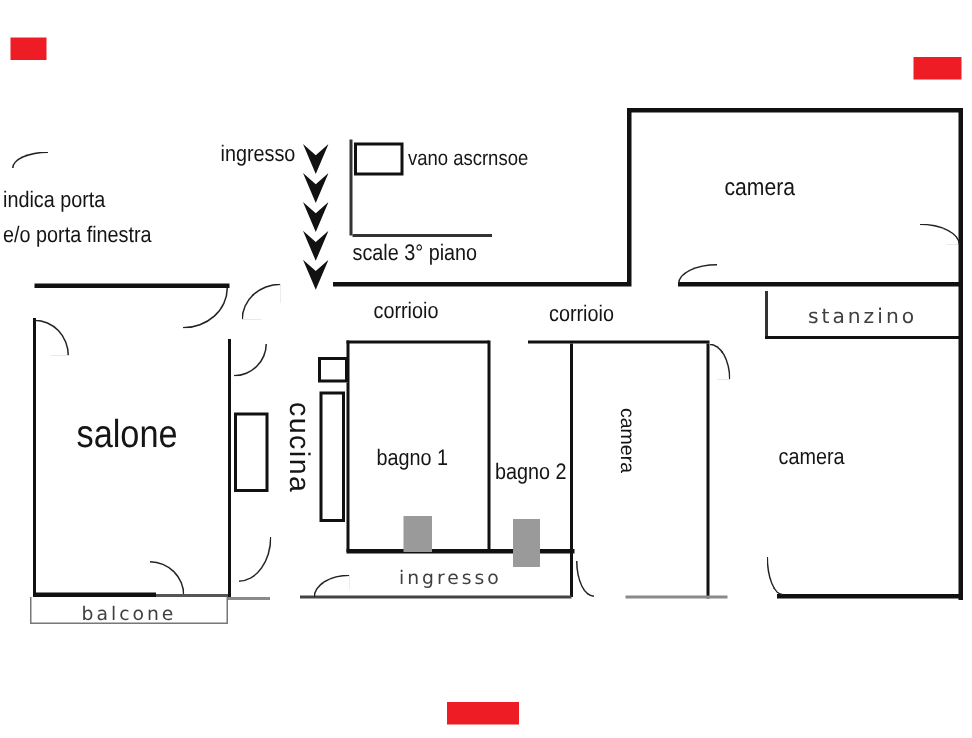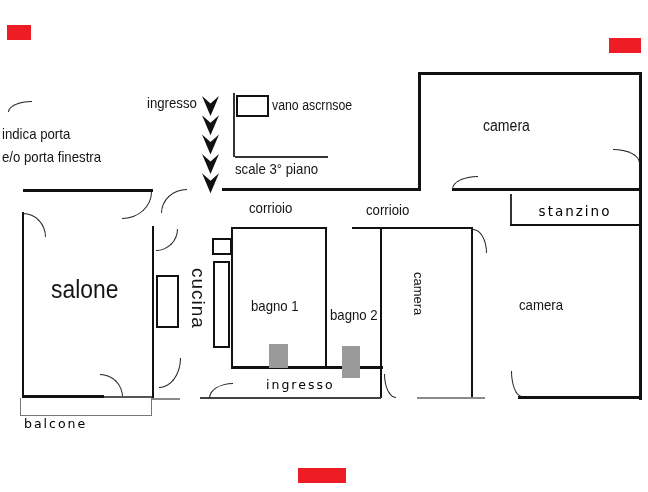--- a/index.html
+++ b/index.html
@@ -5,21 +5,21 @@
   html,body{margin:0;padding:0;background:#fff;}
   .stage{position:relative;width:648px;height:492px;background:#ffffff;overflow:hidden;
          font-family:"Liberation Sans",sans-serif;}
   .w{position:absolute;background:#111;}
   .gline{position:absolute;background:#8a8a8a;}
   .box{position:absolute;background:#fff;border:2px solid #111;box-sizing:border-box;}
   .gbox{position:absolute;background:#9a9a9a;}
   .redbox{position:absolute;background:#ee1c24;}
   .t{position:absolute;color:#151515;white-space:nowrap;}
   .cond{transform:scaleX(0.88);transform-origin:0 0;}
-  .sp{font-family:"DejaVu Sans",sans-serif;font-size:12.5px;letter-spacing:2px;color:#000000;}
+  .sp{font-family:"DejaVu Sans",sans-serif;font-size:12.5px;letter-spacing:2px;color:#404040;}
   .vtext{position:absolute;transform:rotate(90deg);transform-origin:0 0;white-space:nowrap;color:#151515;}
   .arc{position:absolute;box-sizing:border-box;}
   .arc-tl{border-top:1.7px solid #222;border-left:1.7px solid #222;border-radius:100% 0 0 0;}
   .arc-tr{border-top:1.7px solid #222;border-right:1.7px solid #222;border-radius:0 100% 0 0;}
   .arc-bl{border-bottom:1.7px solid #222;border-left:1.7px solid #222;border-radius:0 0 0 100%;}
   .arc-br{border-bottom:1.7px solid #222;border-right:1.7px solid #222;border-radius:0 0 100% 0;}
 </style>
 </head>
 <body>
 
@@ -56,21 +56,21 @@
   <div class="arc arc-br" style="left:122px;top:192px;width:30px;height:27px;"></div>
   <div class="arc arc-tl" style="left:161px;top:189px;width:26px;height:24px;"></div>
   <div class="w" style="left:22px;top:212px;width:2.2px;height:186px;"></div>
   <div class="arc arc-tr" style="left:23px;top:213px;width:23px;height:24px;"></div>
   <div class="w" style="left:23px;top:395px;width:81px;height:2.8px;"></div>
   <div class="arc arc-tr" style="left:100px;top:374px;width:23px;height:23px;"></div>
   <div class="gline" style="left:104px;top:396px;width:49px;height:1.8px;background:#555;"></div>
   <div class="t cond" style="left:51px;top:274px;font-size:26px;">salone</div>
 
   <div style="position:absolute;left:20px;top:398px;width:132px;height:18px;box-sizing:border-box;border:1.7px solid #777;border-top:none;"></div>
-  <div class="t sp" style="left:24px;top:416px;width:124px;">balcone</div>
+  <div class="t sp" style="left:24px;top:401px;width:124px;text-align:center;">balcone</div>
 
   <div class="w" style="left:152px;top:226px;width:2.2px;height:172px;"></div>
   <div class="arc arc-br" style="left:156px;top:229px;width:22px;height:22px;"></div>
   <div class="arc arc-br" style="left:159px;top:358px;width:22px;height:30px;"></div>
   <div class="box" style="left:156px;top:275px;width:23px;height:53px;"></div>
   <div class="vtext cond" style="left:209px;top:268px;font-size:19px;letter-spacing:1px;">cucina</div>
 
   <div class="w" style="left:231px;top:227px;width:2px;height:141px;"></div>
   <div class="w" style="left:231px;top:227px;width:95px;height:2.2px;"></div>
   <div class="w" style="left:325px;top:227px;width:2px;height:141px;"></div>

